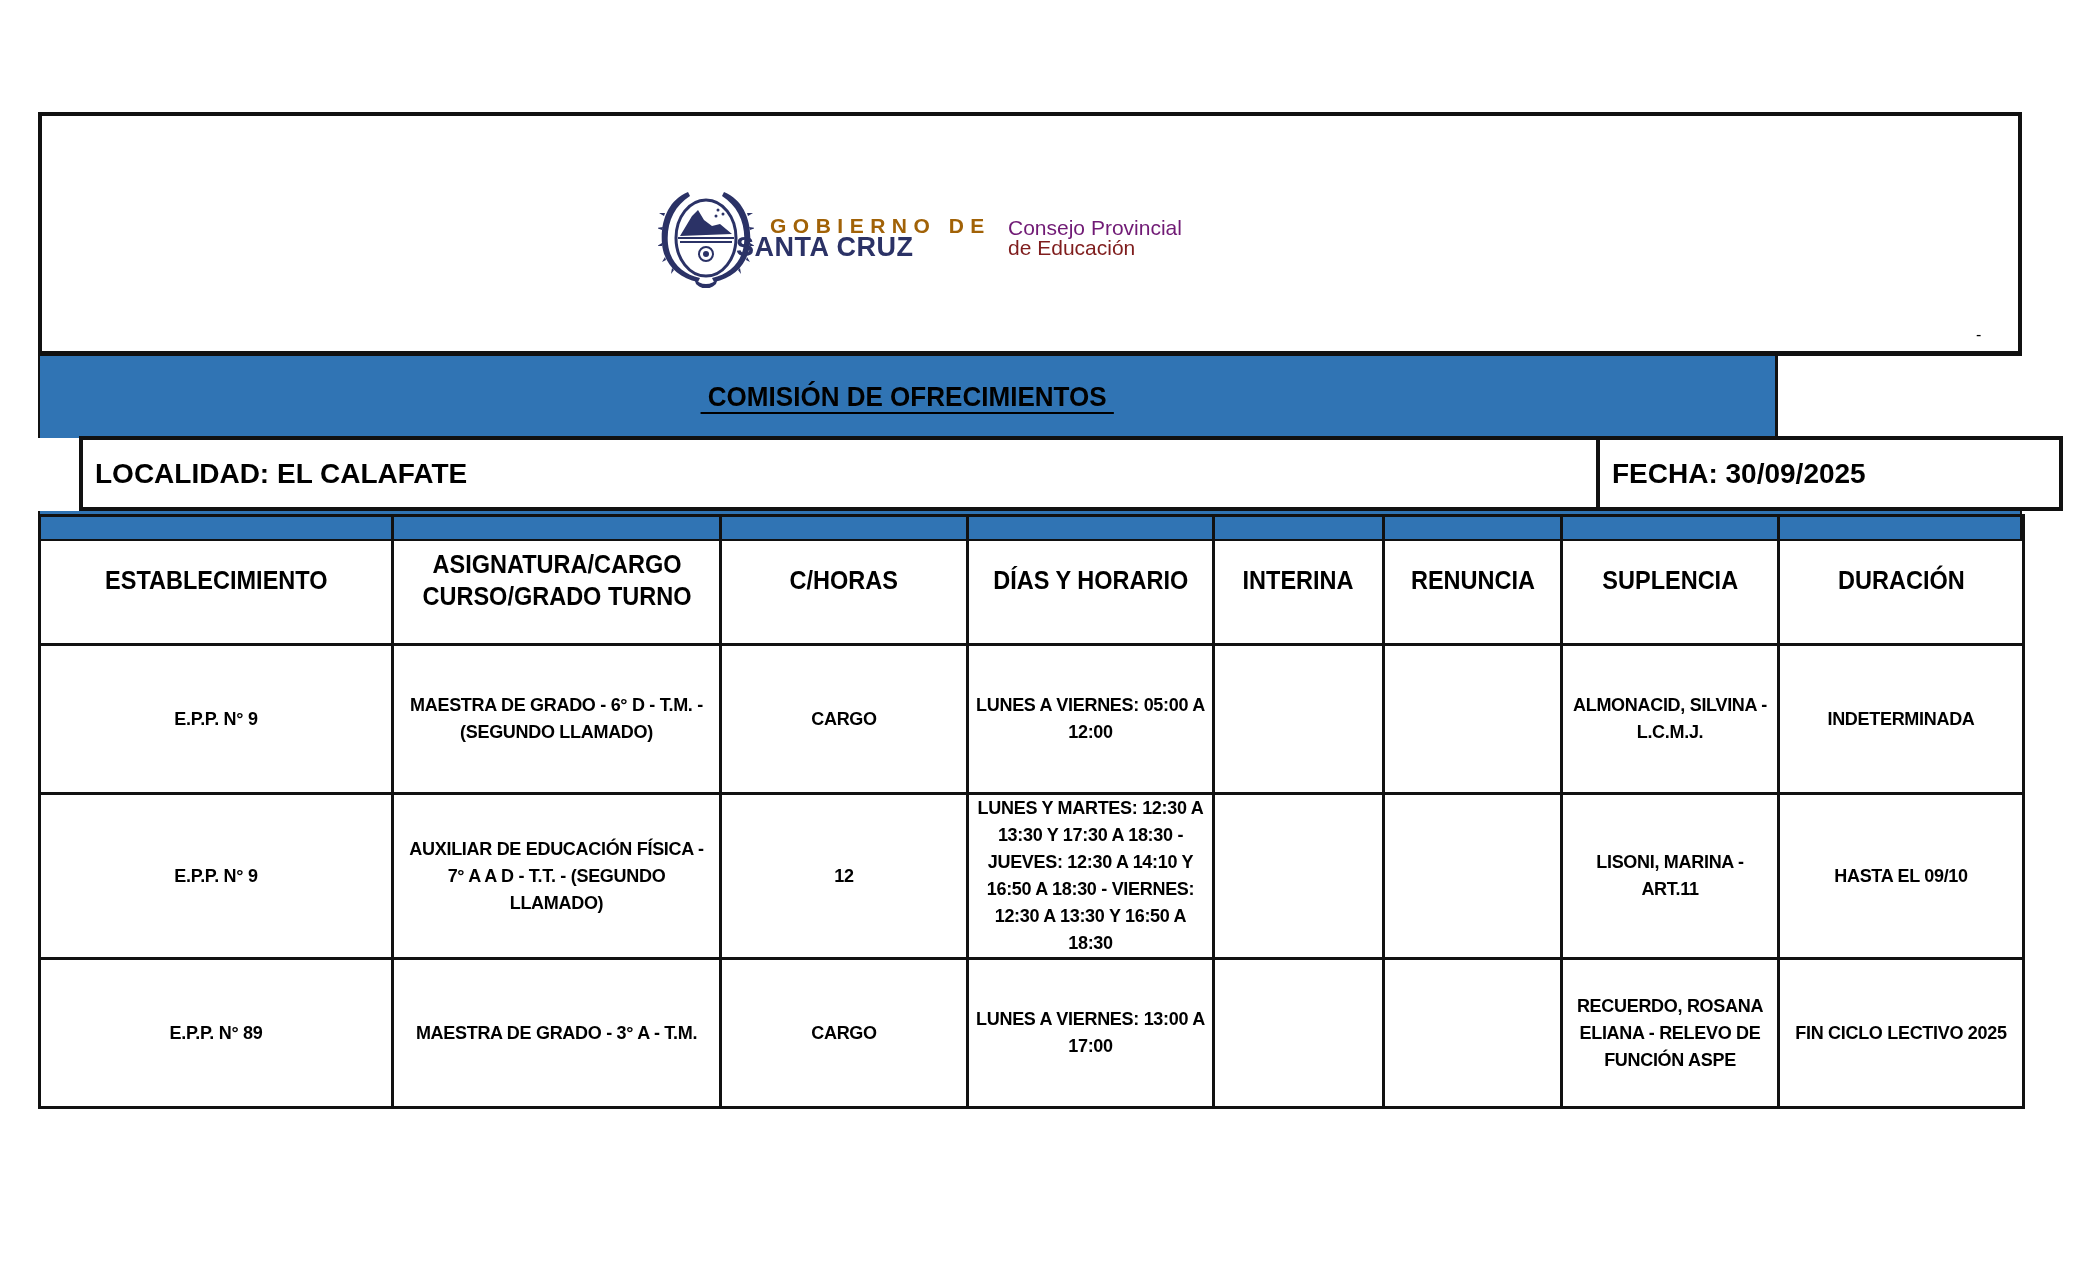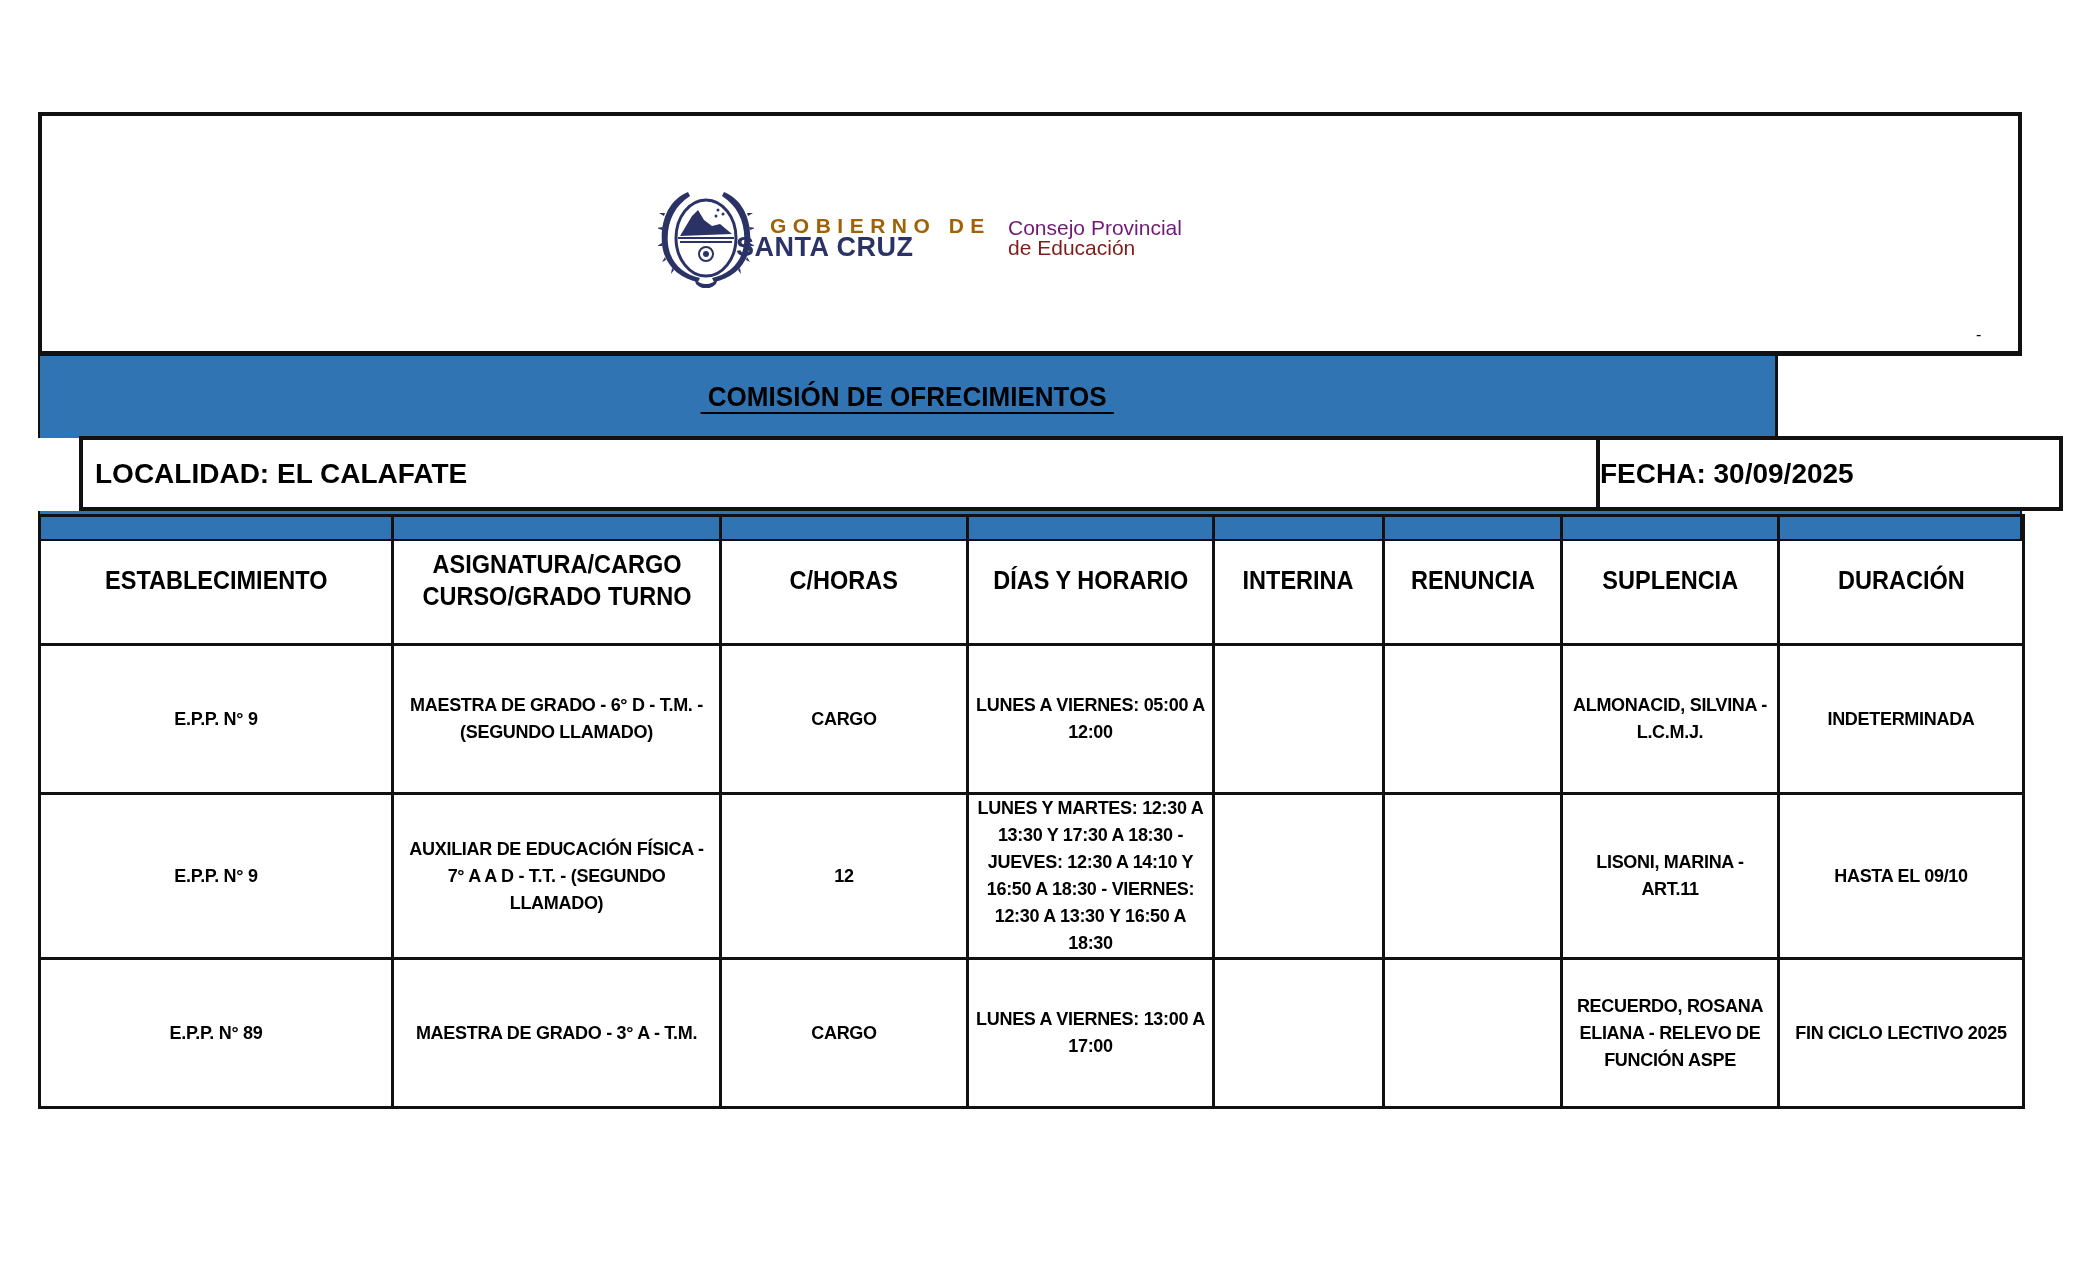--- a/index.html
+++ b/index.html
@@ -15,21 +15,21 @@
   #cpe-line2 { left: 1008px; top: 236px; font-size: 21px; color: #7f1d1d; white-space: nowrap; }
   #dash-mark { left: 1976px; top: 326px; font-size: 16px; color: #000; }
 
   
   #title-bar { left: 38px; top: 356px; width: 1740px; height: 82px; background: #3074b4; border-left: 2px solid #111; border-right: 3px solid #111; display: flex; align-items: center; justify-content: center; }
   #title-text { font-weight: 700; font-size: 28px; text-decoration: underline; text-decoration-thickness: 2px; text-underline-offset: 6px; white-space: pre; transform: scaleX(0.93); }
 
   
   #loc-row { left: 38px; top: 436px; width: 1984px; height: 75px; border: 4px solid #111; background: #fff; display: flex; margin-left: 41px; }
   #loc-cell { flex: 0 0 1517px; border-right: 4px solid #111; display: flex; align-items: center; padding-left: 12px; box-sizing: border-box; }
-  #fecha-cell { flex: 1; display: flex; align-items: center; box-sizing: border-box; }
+  #fecha-cell { flex: 1; display: flex; align-items: center; padding-left: 12px; box-sizing: border-box; }
   .bigtext { font-weight: 700; font-size: 28px; white-space: nowrap; }
 
   
   #blue-bar { left: 38px; top: 511px; width: 1984px; height: 30px; background: #3074b4; border-left: 2px solid #111; border-right: 2px solid #111; border-bottom: 2px solid #111; }
 
   
   #main-table { position: absolute; left: 38px; top: 514px; width: 1984px; border-collapse: collapse; table-layout: fixed; }
   #main-table th, #main-table td { border: 3px solid #111; text-align: center; vertical-align: middle; padding: 0 6px; }
   #main-table th { height: 126px; font-weight: 700; font-size: 25px; line-height: 32px; }
   #main-table td { height: 146px; font-weight: 700; font-size: 18px; line-height: 27px; font-family: "Liberation Sans", sans-serif; letter-spacing: -0.3px; }

